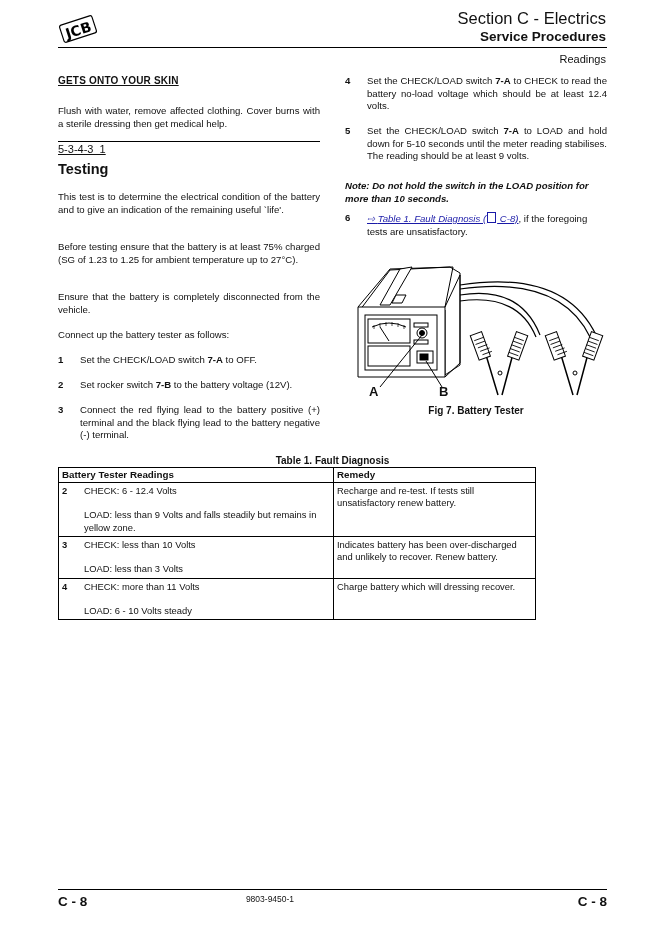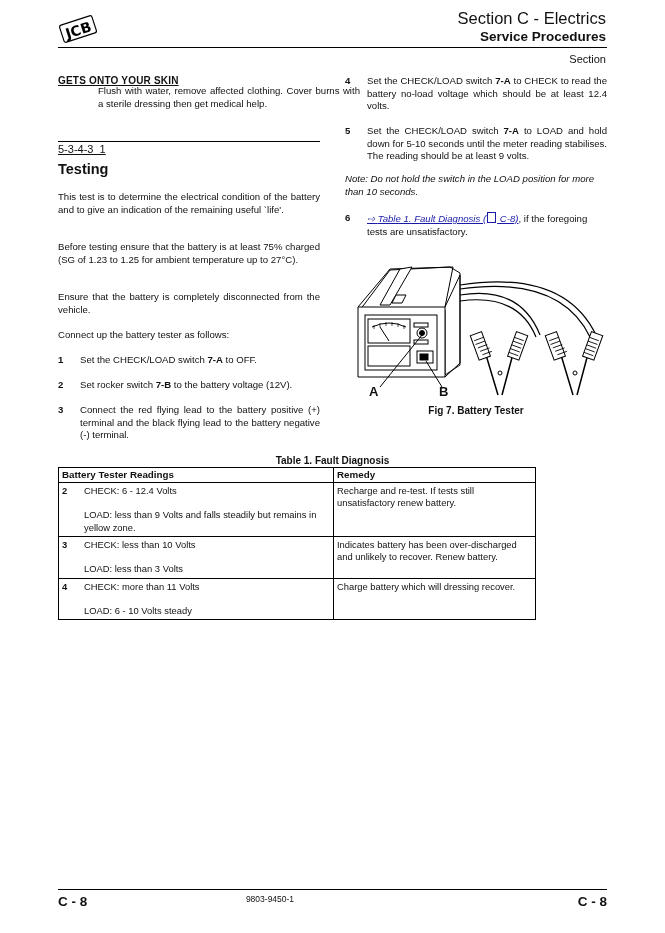--- a/index.html
+++ b/index.html
@@ -48,24 +48,24 @@
   <svg width="40" height="30" viewBox="0 0 40 30">
     <g transform="rotate(-18 20 15)">
       <rect x="3" y="6" width="34" height="18" rx="2" fill="#fff" stroke="#000" stroke-width="1.2"></rect>
       <text x="20" y="21" text-anchor="middle" font-family="DejaVu Sans, sans-serif" font-weight="bold" font-size="14" fill="#000">JCB</text>
     </g>
   </svg>
 </div>
 <div class="abs sec-title">Section C - Electrics</div>
 <div class="abs sec-sub">Service Procedures</div>
 <div class="abs hdr-rule"></div>
-<div class="abs topic">Section</div>
+<div class="abs topic">Readings</div>
 
 <div class="abs col left h-caps" style="top:75px;">GETS ONTO YOUR SKIN</div>
-<div class="abs col left just" style="top:85px;margin-left:40px;">Flush with water, remove affected clothing. Cover burns with a sterile dressing then get medical help.</div>
+<div class="abs col left just" style="top:105px;">Flush with water, remove affected clothing. Cover burns with a sterile dressing then get medical help.</div>
 <div class="abs left ref-rule" style="top:141px;"></div>
 <div class="abs left ref" style="top:143px;">5-3-4-3_1</div>
 <div class="abs left h-test" style="top:161px;">Testing</div>
 
 <div class="abs col left just" style="top:191px;">This test is to determine the electrical condition of the battery and to give an indication of the remaining useful `life'.</div>
 <div class="abs col left just" style="top:241px;">Before testing ensure that the battery is at least 75% charged (SG of 1.23 to 1.25 for ambient temperature up to 27°C).</div>
 <div class="abs col left just" style="top:291px;">Ensure that the battery is completely disconnected from the vehicle.</div>
 <div class="abs col left" style="top:329px;">Connect up the battery tester as follows:</div>
 
 <div class="abs col left step" style="top:354px;">
@@ -82,21 +82,21 @@
 </div>
 
 <div class="abs col right step" style="top:75px;">
   <span class="num">4</span>
   <span class="txt"><span>Set the CHECK/LOAD switch </span><b>7-A</b><span> to CHECK to read the battery no-load voltage which should be at least 12.4 volts.</span></span>
 </div>
 <div class="abs col right step" style="top:125px;">
   <span class="num">5</span>
   <span class="txt"><span>Set the CHECK/LOAD switch </span><b>7-A</b><span> to LOAD and hold down for 5-10 seconds until the meter reading stabilises. The reading should be at least 9 volts.</span></span>
 </div>
-<div class="abs col right note" style="top:173px;">Note: Do not hold the switch in the LOAD position for more than 10 seconds.</div>
+<div class="abs col right note" style="top:180px;font-weight:bold;">Note: Do not hold the switch in the LOAD position for more than 10 seconds.</div>
 <div class="abs col right step" style="top:212px;">
   <span class="num">6</span>
   <span class="txt" style="text-align:left;"><a class="link"><span>⇨</span> <span>Table 1. Fault Diagnosis (</span><span style="display:inline-block;width:7px;height:9px;border:1px solid #1a1aa8;vertical-align:-1px;margin:0 1px;"></span><span> C-8)</span></a><span>, if the foregoing tests are unsatisfactory.</span></span>
 </div>
 
 <div class="abs figure">
   <svg width="265" height="158" viewBox="0 0 265 158" fill="none" stroke="#000" stroke-width="1">
 
     <path d="M10 65 L40 25 L100 22 L110 28 L110 120 L95 130 L95 65 Z" fill="#fff"></path>
     <path d="M8 62 L95 62 L95 132 L8 132 Z" fill="#fff"></path>

